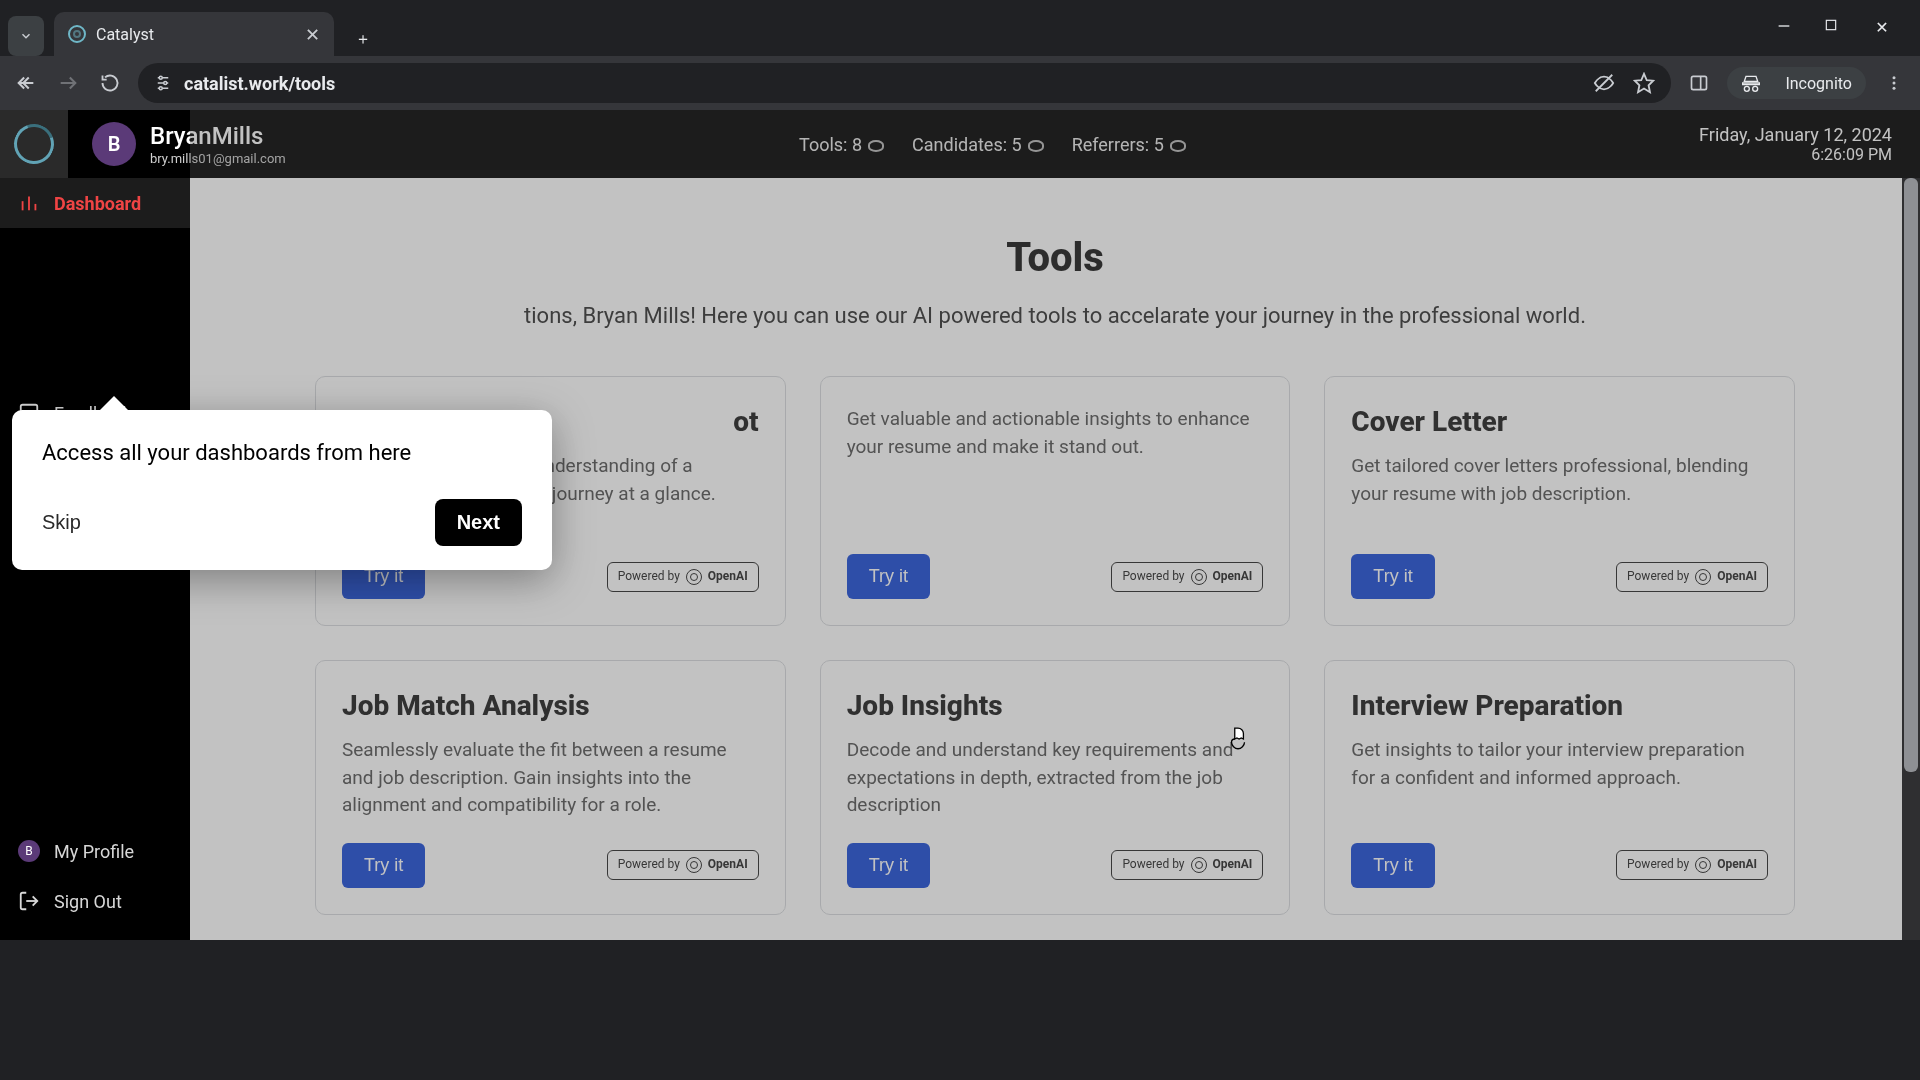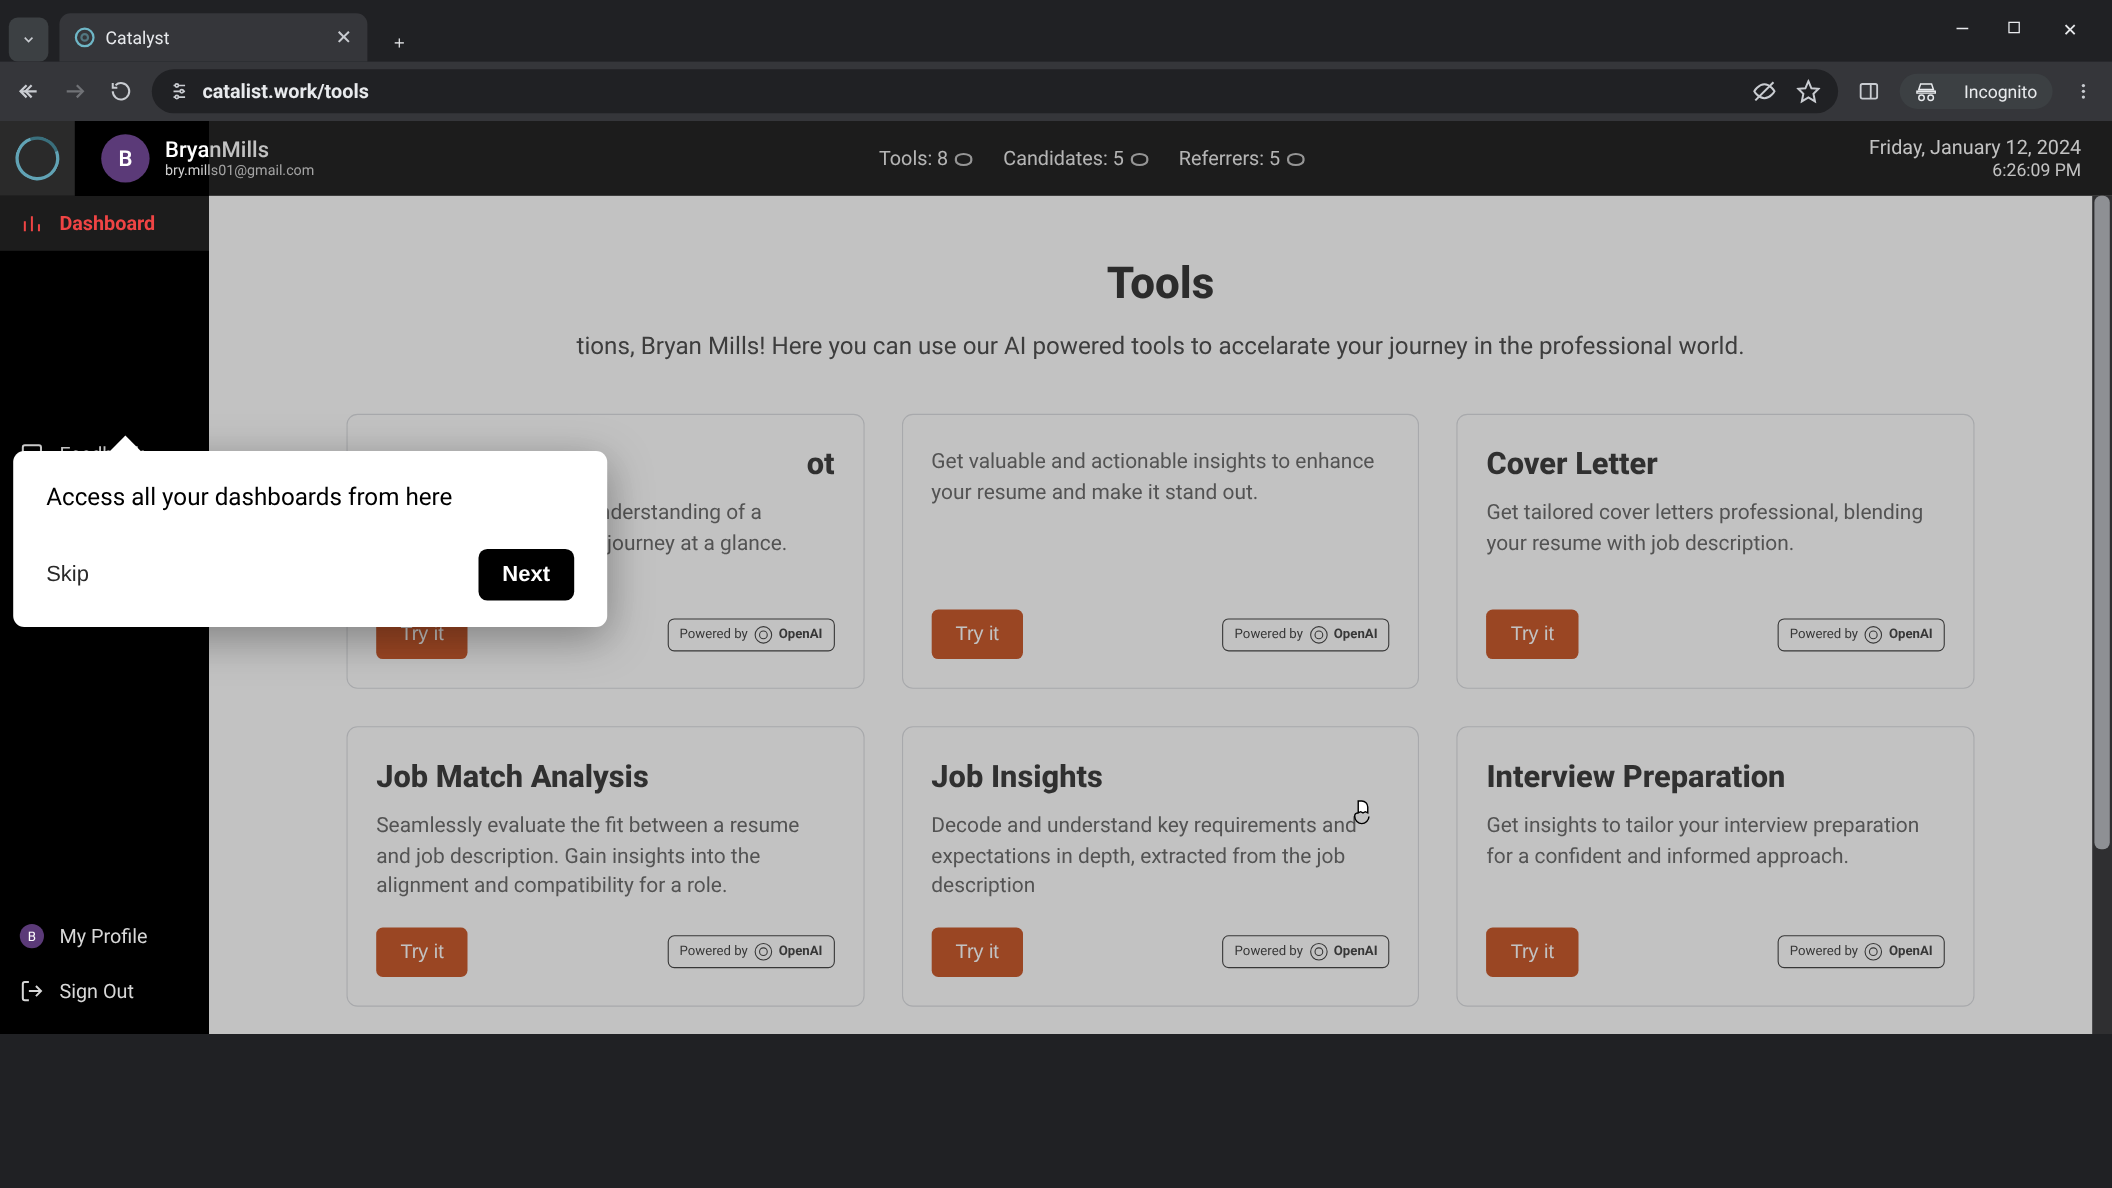--- a/index.html
+++ b/index.html
@@ -28,21 +28,21 @@
 
   
   .page { flex:1; background:#fff; display:flex; min-height:0; position:relative; }
 
   
   .app-topbar { position:absolute; top:0; left:0; right:0; height:68px; background:#000; display:flex; align-items:center; color:#fff; padding-right:28px; z-index:2; }
   .logo-cell { width:68px; height:68px; display:flex; align-items:center; justify-content:center; background:#2a2a2a; }
   .logo-ring { width:40px; height:40px; border-radius:50%; border:3px solid #61a3b5; border-top-color:#3a6f7c; transform:rotate(25deg); }
   .avatar { width:44px; height:44px; border-radius:50%; background:#5b3a78; color:#fff; display:flex; align-items:center; justify-content:center; font-weight:600; margin-left:24px; font-size:20px; }
   .user-block { margin-left:14px; line-height:1.2; }
-  .user-block .uname{ font-size:20px; color:#fff; font-weight:500;}
+  .user-block .uname{ font-size:24px; color:#fff; font-weight:500;}
   .user-block .uemail{ font-size:13px; color:#cfcfcf; }
   .stats { margin:0 auto; display:flex; gap:28px; font-size:18px; color:#eaeaea; }
   .stats .coin{ display:inline-block; width:16px; height:12px; border:2px solid #bbb; border-radius:8px/5px; margin-left:6px; vertical-align:middle; }
   .datetime { text-align:right; font-size:18px; }
   .datetime .t{ font-size:16px; }
 
   
   .sidebar { width:190px; background:#000; color:#d7d7d7; padding-top:68px; display:flex; flex-direction:column; z-index:1; position:relative; height:100%; }
   .sb-item { display:flex; align-items:center; gap:14px; padding:14px 18px; font-size:18px; cursor:pointer; }
   .sb-item.active{ background:#1c1c1c; color:#ef4444; font-weight:700; }
@@ -54,21 +54,21 @@
   .content-wrap{ flex:1; height:100%; overflow:hidden; position:relative; }
   .scroll-overlay{ position:absolute; inset:0; background:rgba(80,80,80,.35); z-index:5; pointer-events:none; }
   .content { position:absolute; top:68px; left:0; right:0; bottom:0; overflow:auto; padding:56px 48px 48px; color:#212121; }
   .content h1{ text-align:center; font-size:40px; font-weight:800; color:#1a1a1a; margin-bottom:22px; }
   .subtitle{ text-align:center; font-size:22px; color:#333; margin-bottom:48px; }
   .grid{ display:grid; grid-template-columns:repeat(3, 1fr); gap:34px; max-width:1480px; margin:0 auto; }
   .card{ border:1px solid #d7d9dd; border-radius:10px; padding:28px 26px 26px; background:#fff; display:flex; flex-direction:column; min-height:250px; }
   .card h3{ font-size:28px; font-weight:800; color:#1f1f1f; margin-bottom:14px; }
   .card p{ font-size:19px; color:#555; line-height:1.45; }
   .card-row{ margin-top:auto; display:flex; align-items:center; justify-content:space-between; padding-top:24px; }
-  .try-btn{ background:#c2410c; color:#fff; border:none; border-radius:6px; padding:12px 22px; font-size:18px; font-weight:500; }
+  .try-btn{ background:#1d4ed8; color:#fff; border:none; border-radius:6px; padding:12px 22px; font-size:18px; font-weight:500; }
   .powered{ border:1.5px solid #2a2a2a; border-radius:6px; padding:6px 10px; font-size:12px; color:#2a2a2a; display:flex; align-items:flex-start; gap:6px; }
   .powered .knot{ width:16px; height:16px; border:1.5px solid #2a2a2a; border-radius:50%; position:relative;}
   .powered .knot::after{content:"";position:absolute;inset:3px;border:1.5px solid #2a2a2a;border-radius:50%;}
 
   .grid-partial{ display:grid; grid-template-columns:repeat(3, 1fr); gap:34px; max-width:1480px; margin:34px auto 0; }
   .card-stub{ border:2px solid #22c55e; border-radius:10px; padding:28px 26px 0; background:#e5e5e5; height:80px; overflow:hidden;}
   .card-stub h3{ font-size:28px; font-weight:800; color:#1f1f1f; }
 
   
   .popover { position:absolute; top:300px; left:12px; width:540px; background:#fff; border-radius:10px; box-shadow:0 10px 40px rgba(0,0,0,.35); padding:30px 30px 24px; z-index:20; }

